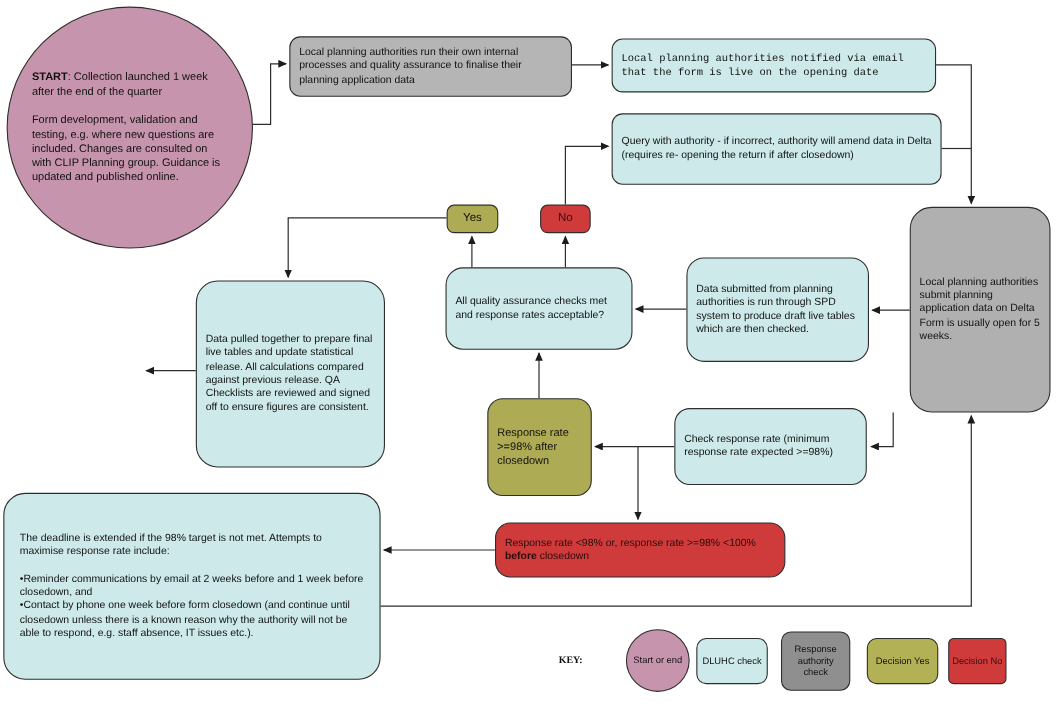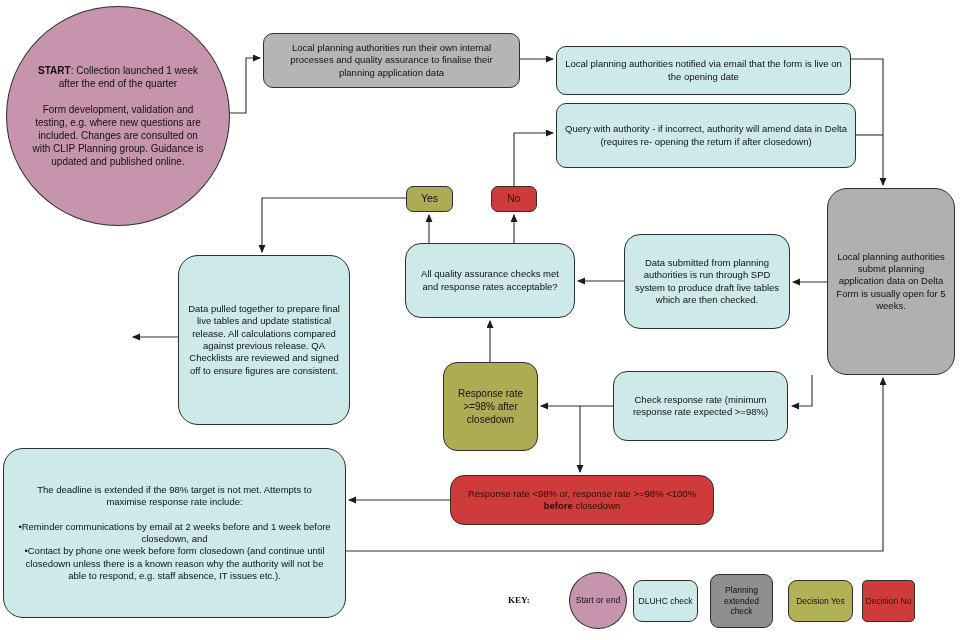--- a/index.html
+++ b/index.html
@@ -2,37 +2,37 @@
 <html><head>
 <meta charset="utf-8">
 <style>
   * { margin:0; padding:0; box-sizing:border-box; }
   body { font-family:"Liberation Sans", sans-serif; background:#ffffff; }
   .canvas { position:relative; width:960px; height:640px; background:#fff; overflow:hidden; }
 
   .node {
     position:absolute;
     display:flex; align-items:center; justify-content:center;
-    text-align:center;
+    text-align:left;
     border:1.2px solid #2e2e2e;
     color:#111;
     font-size:9.5px; line-height:1.3;
     padding:4px 8px;
     white-space:pre-line;
   }
   .circle { border-radius:50%; background:#c794ad; }
   .teal   { background:#cde9e9; border-radius:10px; }
   .gray   { background:#b5b5b5; border-radius:10px; }
   .olive  { background:#aeab55; border-radius:10px; }
   .red    { background:#cf3b3b; border-radius:10px; color:#2b0b0b; }
   .bold   { font-weight:bold; }
 
   #start-circle { left:6px; top:6px; width:224px; height:220px; font-size:10px; padding:10px 22px; }
   #lpa-internal { left:263px; top:33px; width:257px; height:55px; }
-  #lpa-notified { left:556px; top:46px; width:295px; height:49px; }
+  #lpa-notified { left:556px; top:35px; width:295px; height:49px;font-family:Liberation Mono, monospace; }
   #query-authority { left:556px; top:103px; width:300px; height:65px; }
   #yes-box { left:406px; top:186px; width:47px; height:26px; border-radius:7px; font-size:10.5px; }
   #no-box  { left:491px; top:186px; width:46px; height:26px; border-radius:7px; font-size:10.5px; color:#3c0e0e; }
   #qa-checks { left:405px; top:243px; width:170px; height:75px; border-radius:16px; }
   #data-submitted { left:624px; top:234px; width:166px; height:95px; border-radius:16px; }
   #lpa-submit { left:827px; top:188px; width:128px; height:187px; border-radius:20px; background:#b0b0b0; }
   #data-pulled { left:178px; top:255px; width:172px; height:170px; border-radius:20px; }
   #end-circle { left:3px; top:270px; width:127px; height:126px; font-size:9.5px; padding:8px 14px; }
   #response-after { left:443px; top:362px; width:95px; height:89px; border-radius:14px; font-size:10px; }
   #check-response { left:613px; top:371px; width:175px; height:70px; border-radius:14px; }
@@ -144,21 +144,21 @@
   </div>
 
   <div class="legend-label">KEY:</div>
   <div id="lg-start" class="lg">
     <span>Start  or end</span>
   </div>
   <div id="lg-dluhc" class="lg">
     <span>DLUHC check</span>
   </div>
   <div id="lg-planning" class="lg">
-    <span>Planning extended check</span>
+    <span>Response authority check</span>
   </div>
   <div id="lg-yes" class="lg">
     <span>Decision Yes</span>
   </div>
   <div id="lg-no" class="lg">
     <span>Decision No</span>
   </div>
 
 </div>
 

